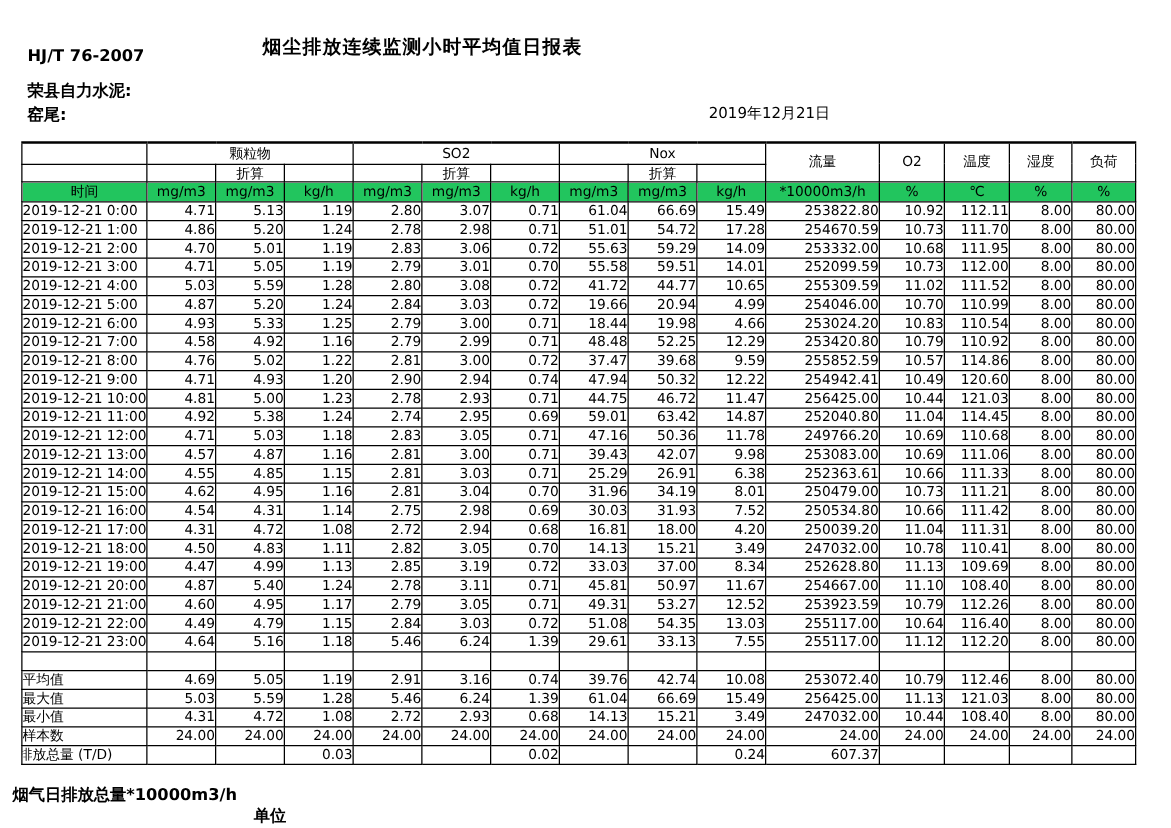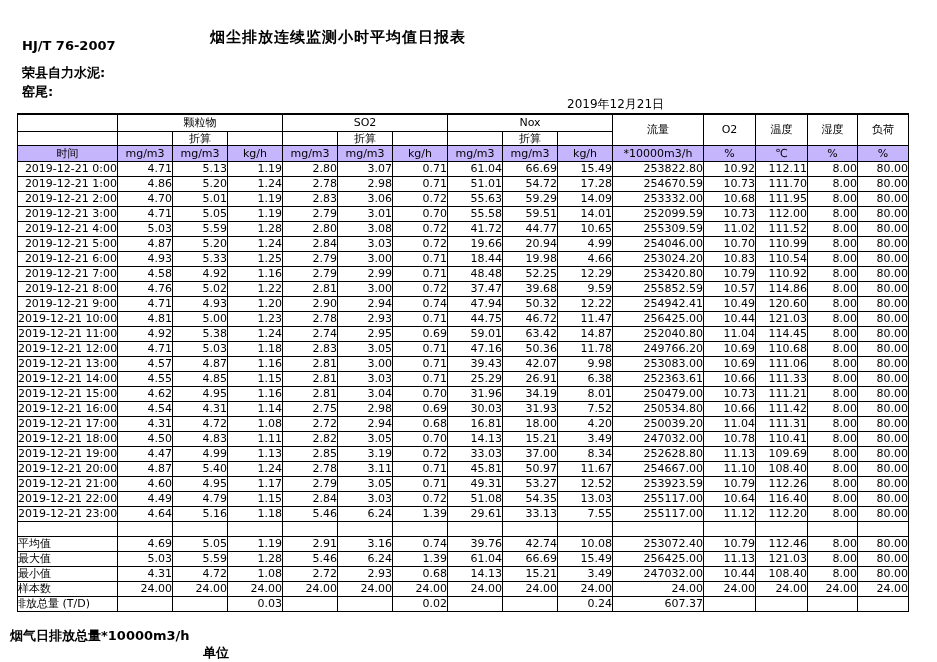--- a/index.html
+++ b/index.html
@@ -7,40 +7,40 @@
     width:937px; height:662px; background:#ffffff; color:#000;
     font-family:"DejaVu Sans","Liberation Sans",sans-serif;
     position:relative; overflow:hidden;
   }
   .abs { position:absolute; white-space:nowrap; }
   .bold { font-weight:bold; }
   #std-no   { left:22px;  top:10px;  font-size:13px;margin-top:28px; }
   #doc-title{ left:210px; top:28px;  font-size:15px; letter-spacing:1px; }
   #company  { left:22px;  top:64px;  font-size:13px; }
   #location { left:22px;  top:83px;  font-size:13px; }
-  #rpt-date { left:567px; top:96px;  font-size:12px; }
+  #rpt-date { left:567px; top:82px;  font-size:12px; }
   #note     { left:10px;  top:627px; font-size:13px; }
   #stamp    { left:10px;  top:644px; font-size:13px;margin-top:24px; }
   #unit-lbl { left:203px; top:644px; font-size:13px; }
 
   table#report {
     position:absolute; left:17px; top:113px; width:891px;
     border-collapse:collapse; table-layout:fixed; font-size:11px;
   }
   #report th, #report td {
     border:1px solid #000; padding:0; font-weight:normal;
     overflow:hidden; white-space:nowrap; line-height:1.25;
   }
   #report thead tr.r1 th { border-top:2px solid #000; }
   tr.r1 { height:17px; } tr.r2 { height:14px; } tr.r3 { height:16px; }
   tr.data, tr.spacer, tr.summary { height:15px; }
-  .green { background:#c4b5fd; }
+  .green { background:#22c55e; }
   th.ctr, td.ctr { text-align:center; }
   td.num { text-align:right; padding-right:8px; }
-  td.time-cell { text-align:right; padding-right:5px; }
+  td.time-cell { padding-right:5px; }
   td.sum-label { text-align:left; padding-right:3px; }
   td.total-label { text-align:left; }
   td.total-label span { position:relative; left:-14px; }
 </style>
 </head>
 <body>
 
 <div class="abs bold" id="std-no">HJ/T  76-2007</div>
 <div class="abs bold" id="doc-title">烟尘排放连续监测小时平均值日报表</div>
 <div class="abs bold" id="company">荣县自力水泥:</div>

